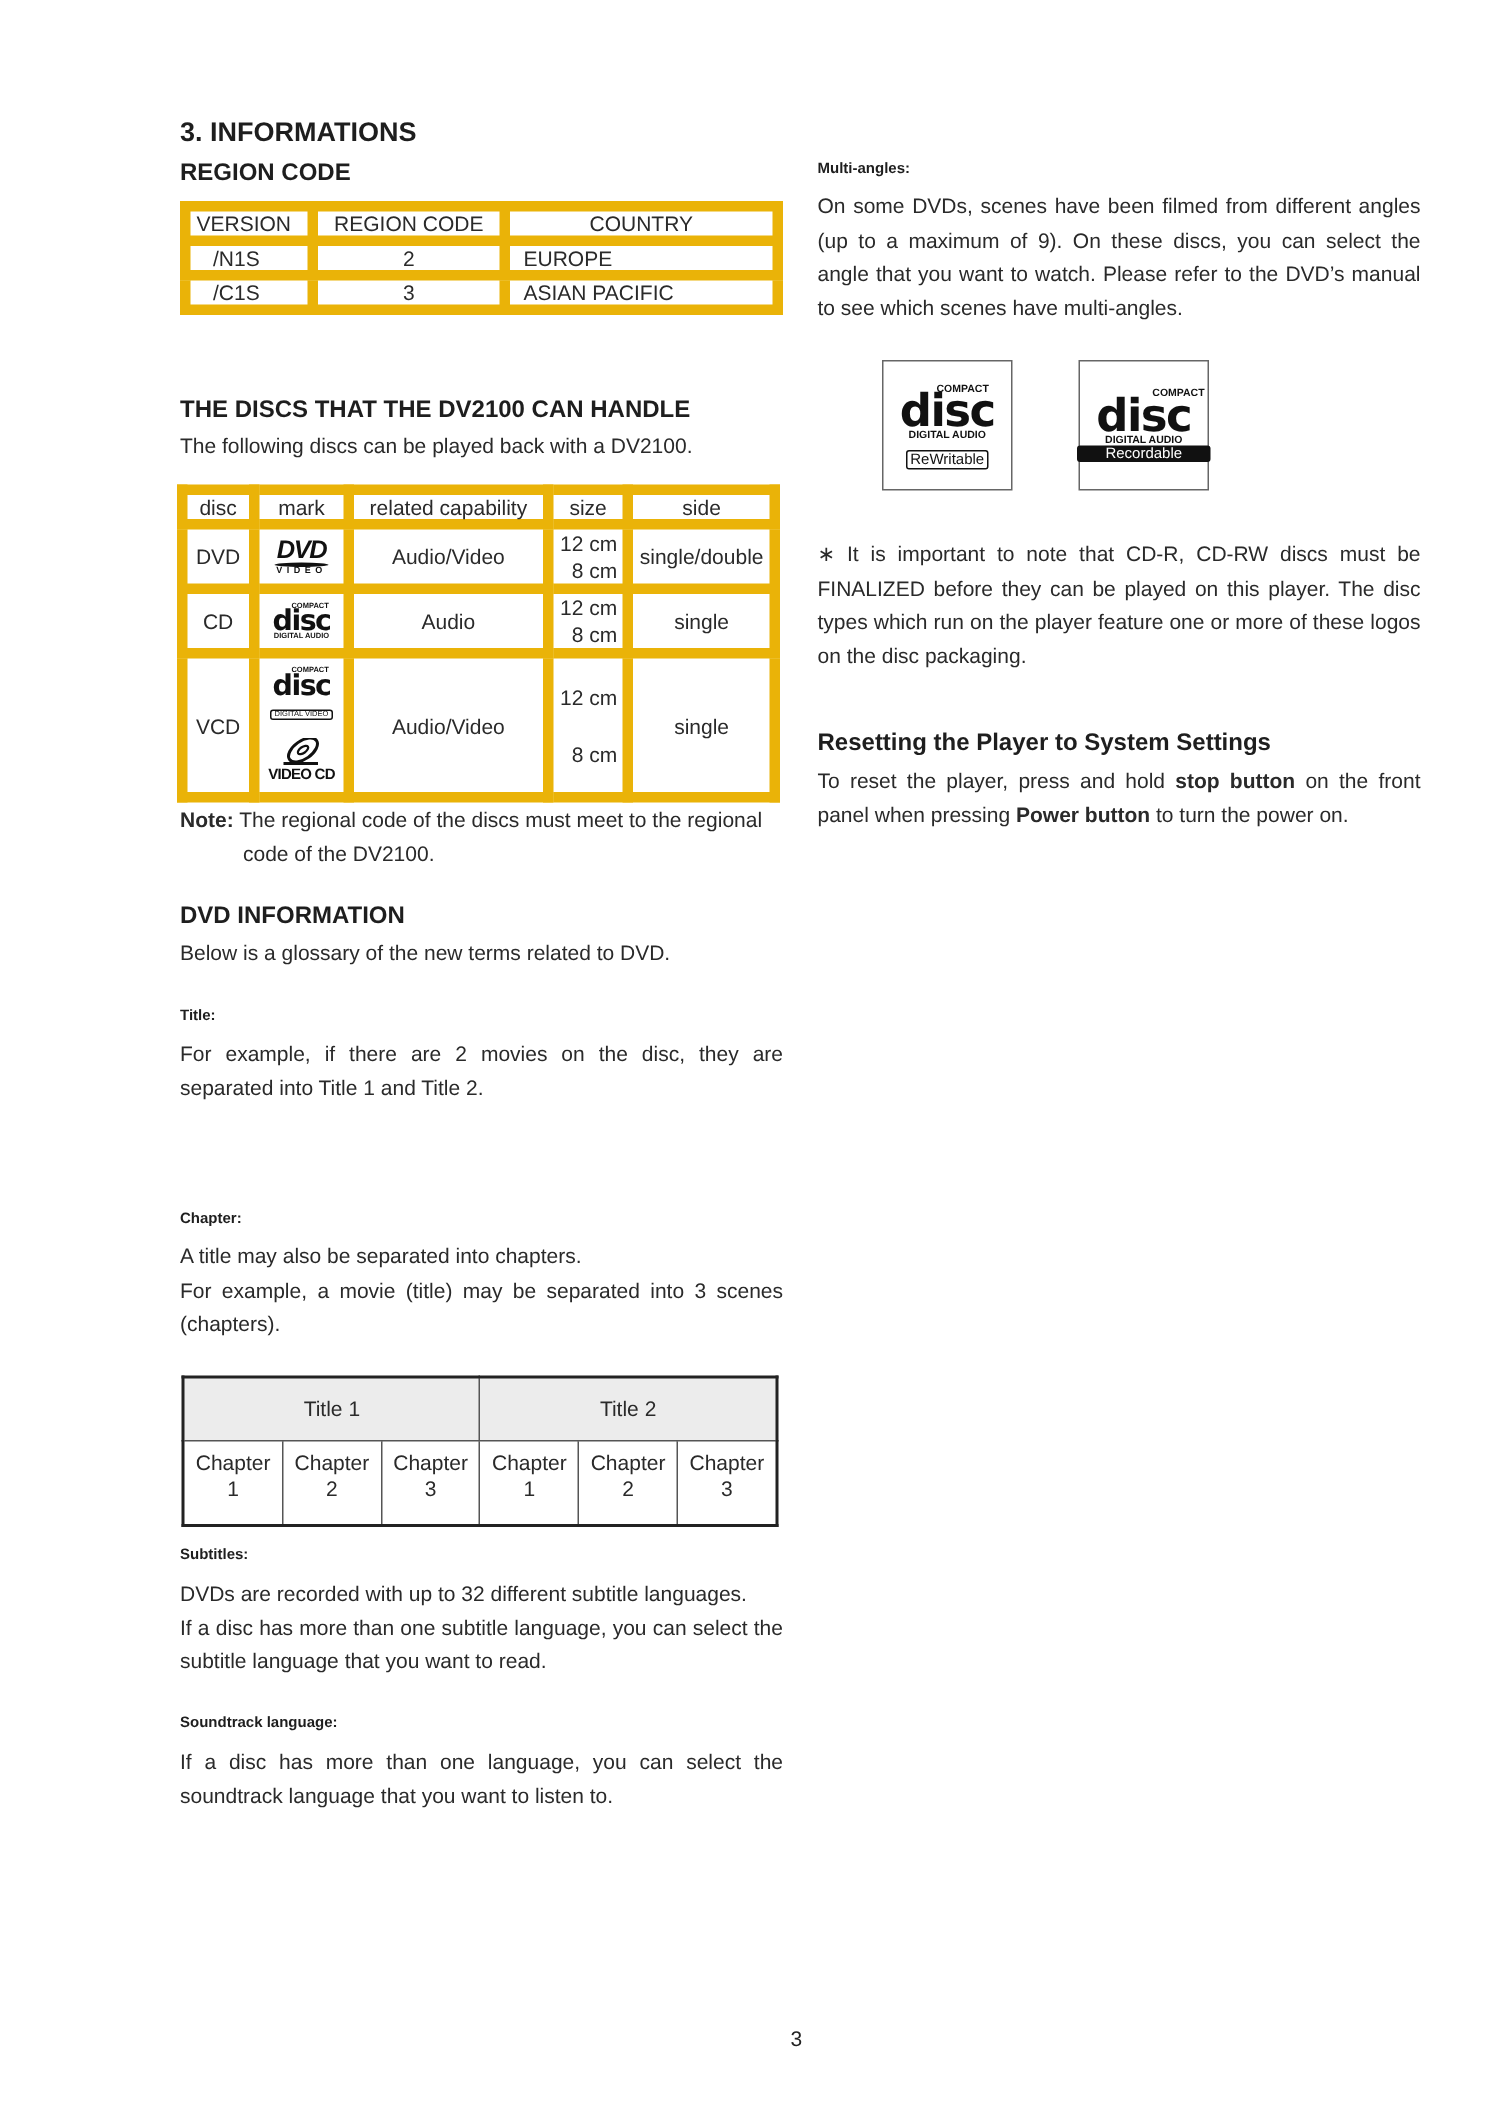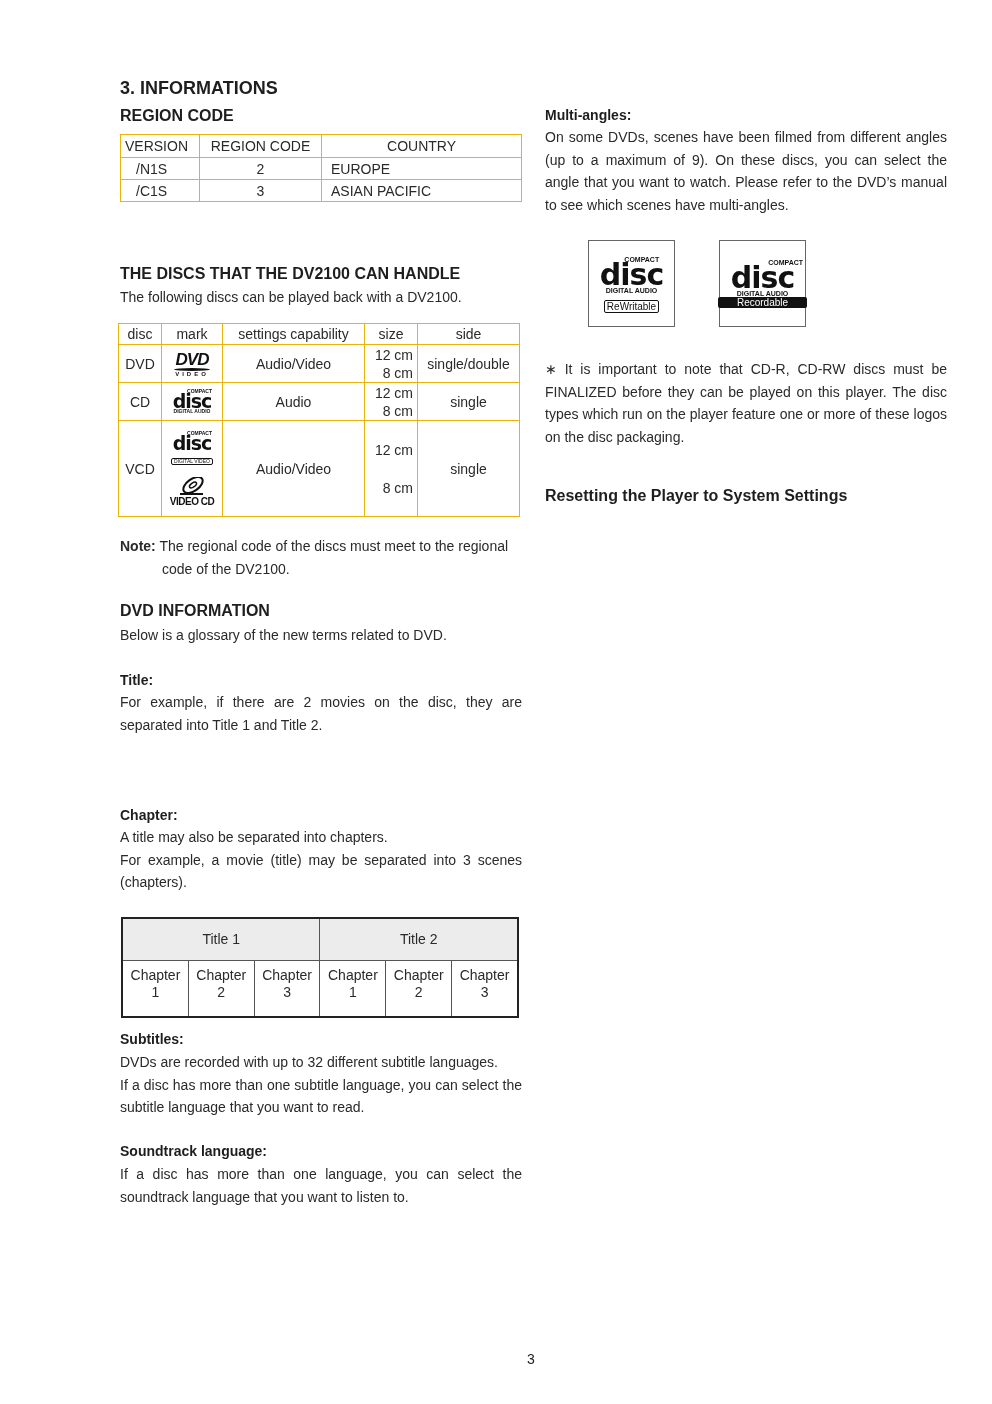--- a/index.html
+++ b/index.html
@@ -1,23 +1,23 @@
 <!DOCTYPE html>
 <html><head>
 <meta charset="utf-8">
 <style>
   html, body { margin:0; padding:0; background:#ffffff; }
   body { width:992px; height:1404px; position:relative; font-family:"Liberation Sans", sans-serif; color:#222; }
   .abs { position:absolute; }
   .h1 { font-size:18px; font-weight:bold; color:#1e1e1e; }
   .h2 { font-size:16px; font-weight:bold; color:#1e1e1e; }
-  .h3 { font-size:14px; font-weight:bold; color:#1e1e1e; }
+  .h3 { font-size:10px; font-weight:bold; color:#1e1e1e; }
   .p { font-size:14px; line-height:22.6px; color:#2a2a2a; text-align:justify; }
   table { border-collapse:collapse; font-size:14px; color:#2a2a2a; }
-  td { border:1px solid #eab308; padding:0 4px; }
+  td { border:7px solid #eab308; padding:0 4px; }
   .c { text-align:center; }
   .r { text-align:right; }
   .logo { font-family:"Liberation Sans", sans-serif; line-height:1; color:#111; text-align:center; }
   .disc { font-weight:bold; letter-spacing:-1px; }
   .mini { font-weight:bold; }
   .box { border:1px solid #666; position:absolute; display:flex; align-items:center; justify-content:center; }
   .tag-outline { border:1px solid #111; border-radius:2px; padding:0 2px; font-weight:normal; }
   .tag-solid { background:#111; color:#fff; border-radius:2px; padding:0 19px; font-weight:normal; }
   .chap td { border:1px solid #555; }
   .chap { border:2px solid #222; }
@@ -49,21 +49,21 @@
   </table>
 
 <div class="abs h2" style="left:120px; top:265px;">THE DISCS THAT THE DV2100 CAN HANDLE</div>
 <div class="abs p" style="left:120px; top:286px;">The following discs can be played back with a DV2100.</div>
 
 <table class="abs" style="left:118px; top:323px; width:402px;">
   <tbody>
       <tr style="height:21px;">
     <td class="c" style="width:34px;">disc</td>
     <td class="c" style="width:52px;">mark</td>
-    <td class="c" style="width:133px;">settings capability</td>
+    <td class="c" style="width:133px;">related capability</td>
     <td class="c" style="width:44px;">size</td>
     <td class="c">side</td>
   </tr>
   <tr style="height:38px;">
     <td class="c">DVD</td>
     <td class="c">
       <div class="logo">
         <div style="font-size:17px; font-weight:bold; font-style:italic; letter-spacing:-1px;">DVD</div>
         <div style="width:36px; height:3px; background:#111; margin:0 auto; border-radius:50%;"></div>
         <div style="font-size:6px; letter-spacing:3px; font-weight:bold;">VIDEO</div>
@@ -202,15 +202,16 @@
     <div class="disc" style="font-size:30px; line-height:24px; font-family:'DejaVu Sans', sans-serif;">disc</div>
     <div class="mini" style="font-size:7px;">DIGITAL AUDIO</div>
     <div style="font-size:10px; margin-top:1px;"><span class="tag-solid">Recordable</span></div>
   </div>
 </div>
 
 <div class="abs p" style="left:545px; top:346px; width:402px;margin-top:12px;">∗ It is important to note that CD-R, CD-RW discs must be FINALIZED before they can be played on this player. The disc types which run on the player feature one or more of these logos on the disc packaging.</div>
 
 <div class="abs h2" style="left:545px; top:487px;">Resetting the Player to System Settings</div>
 <div class="abs p" style="left:545px; top:509px; width:402px;">
+  <div><span>To reset the player, press and hold </span><b>stop button</b><span> on the front panel when pressing </span><b>Power button</b><span> to turn the power on.</span></div>
 </div>
 
 <div class="abs" style="left:527px; top:1351px; font-size:14px; color:#222;">3</div>
 
 </body></html>

